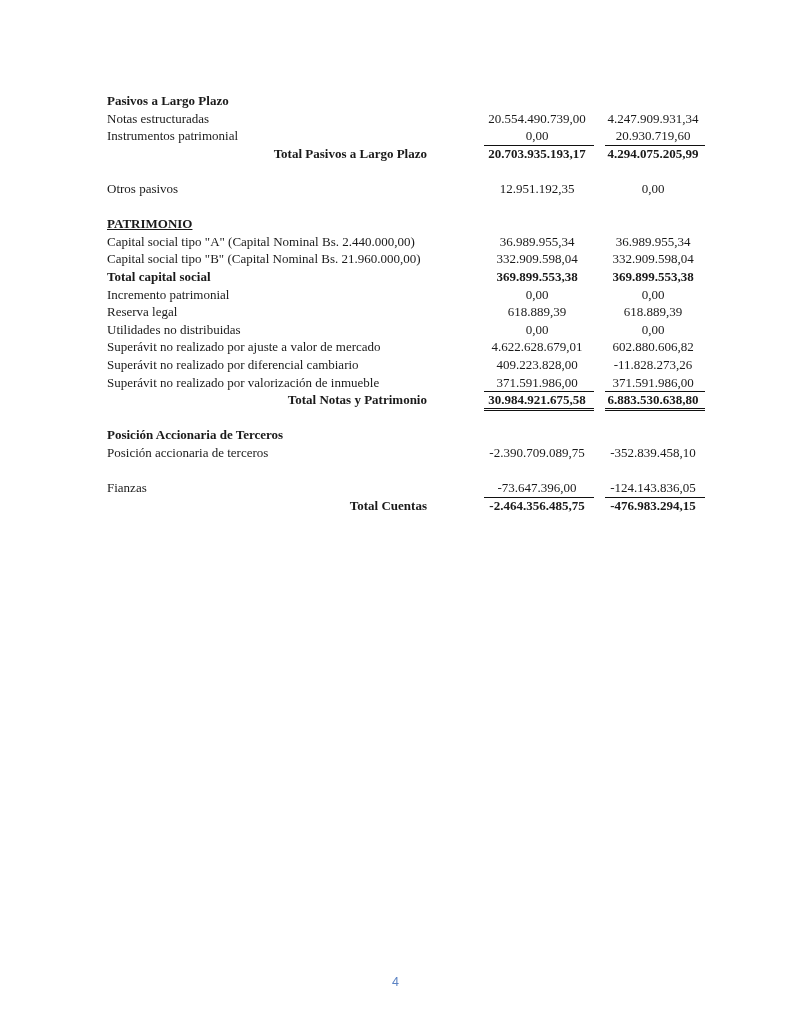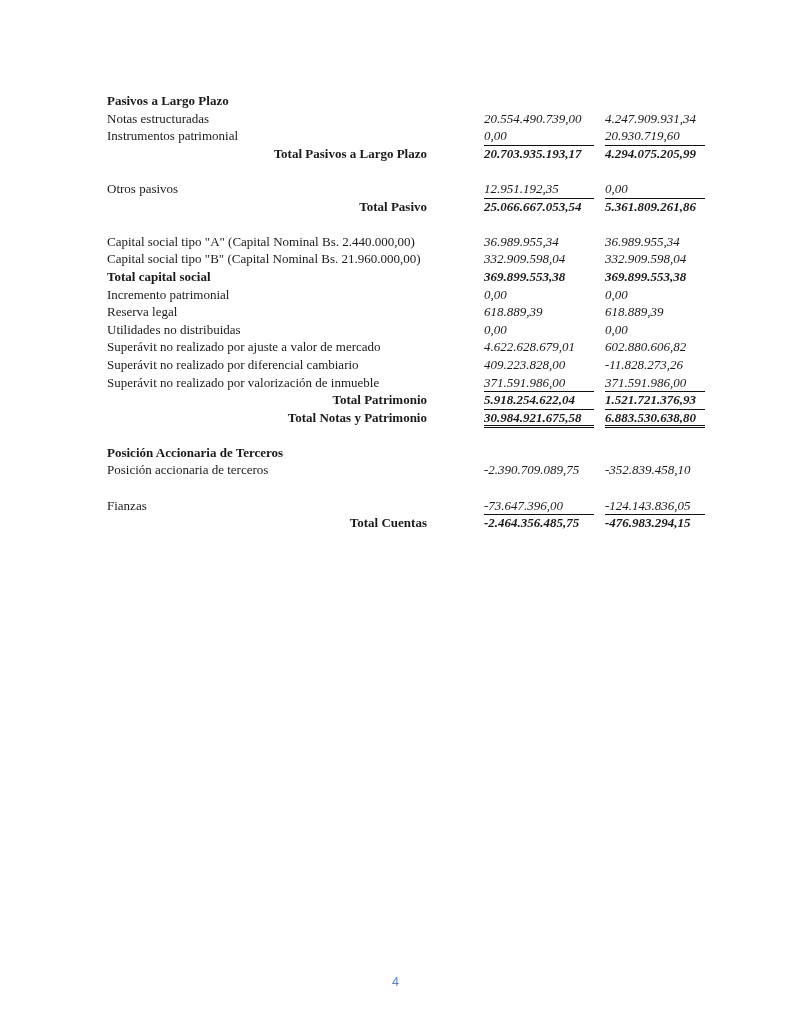--- a/index.html
+++ b/index.html
@@ -5,21 +5,21 @@
   html, body { margin: 0; padding: 0; background: #ffffff; }
   body { width: 791px; height: 1024px; position: relative; overflow: hidden;
          font-family: "Liberation Serif", "DejaVu Serif", serif; color: #1a1a1a; }
   .sheet { position: absolute; left: 107px; top: 92px; width: 600px; }
   .row { position: relative; height: 17.6px; line-height: 17.6px; font-size: 13px; white-space: nowrap; }
   .row.blank { height: 17.6px; }
   .lbl { position: absolute; left: 0; top: 0; }
   .lbl.right { left: auto; right: 280px; text-align: left; }
   .lbl.bold, .v.bold { font-weight: bold; }
   .lbl.ul { text-decoration: underline; }
-  .v { position: absolute; top: 0; text-align: left; width: 110px; font-style: italic; }
+  .v { position: absolute; top: 0; text-align: center; width: 110px; }
   .v.c1 { left: 377px; padding-right: 4px; width: 106px; }
   .v.c2 { left: 498px; padding-right: 4px; width: 96px; }
   .v.top-rule { border-top: 1.6px solid #111; line-height: 15.8px; }
   .v.dbl-bottom { border-bottom: 3px double #111; height: 15.6px; line-height: 16px; }
   .v.c1.top-rule, .v.c1.dbl-bottom { left: 377px; }
   .page-num { position: absolute; left: 0; width: 791px; top: 975px; text-align: center;
               font-family: "Liberation Sans", "DejaVu Sans", sans-serif; font-size: 12.5px; color: #5b83c4; }
 </style>
 </head>
 <body>
@@ -45,28 +45,26 @@
     <span class="v c2 bold top-rule">4.294.075.205,99</span>
   </div>
 
   <div class="row blank"></div>
 
   <div class="row">
     <span class="lbl">Otros pasivos</span>
     <span class="v c1">12.951.192,35</span>
     <span class="v c2">0,00</span>
   </div>
-  <div class="row">
-    <span class="lbl right bold">Total Pasivo</span>
-    <span class="v c1 bold top-rule">25.066.667.053,54</span>
-    <span class="v c2 bold top-rule">5.361.809.261,86</span>
-  </div>
 
   <div class="row blank"></div>
 
+  <div class="row">
+    <span class="lbl bold ul">PATRIMONIO</span>
+  </div>
   <div class="row">
     <span class="lbl">Capital social tipo "A" (Capital Nominal Bs. 2.440.000,00)</span>
     <span class="v c1">36.989.955,34</span>
     <span class="v c2">36.989.955,34</span>
   </div>
   <div class="row">
     <span class="lbl">Capital social tipo "B" (Capital Nominal Bs. 21.960.000,00)</span>
     <span class="v c1">332.909.598,04</span>
     <span class="v c2">332.909.598,04</span>
   </div>
@@ -99,25 +97,20 @@
     <span class="lbl">Superávit no realizado por diferencial cambiario</span>
     <span class="v c1">409.223.828,00</span>
     <span class="v c2">-11.828.273,26</span>
   </div>
   <div class="row">
     <span class="lbl">Superávit no realizado por valorización de inmueble</span>
     <span class="v c1">371.591.986,00</span>
     <span class="v c2">371.591.986,00</span>
   </div>
   <div class="row">
-    <span class="lbl right bold">Total Patrimonio</span>
-    <span class="v c1 bold top-rule">5.918.254.622,04</span>
-    <span class="v c2 bold top-rule">1.521.721.376,93</span>
-  </div>
-  <div class="row">
     <span class="lbl right bold">Total Notas y Patrimonio</span>
     <span class="v c1 bold top-rule dbl-bottom">30.984.921.675,58</span>
     <span class="v c2 bold top-rule dbl-bottom">6.883.530.638,80</span>
   </div>
 
   <div class="row blank"></div>
 
   <div class="row">
     <span class="lbl bold">Posición Accionaria de Terceros</span>
   </div>

